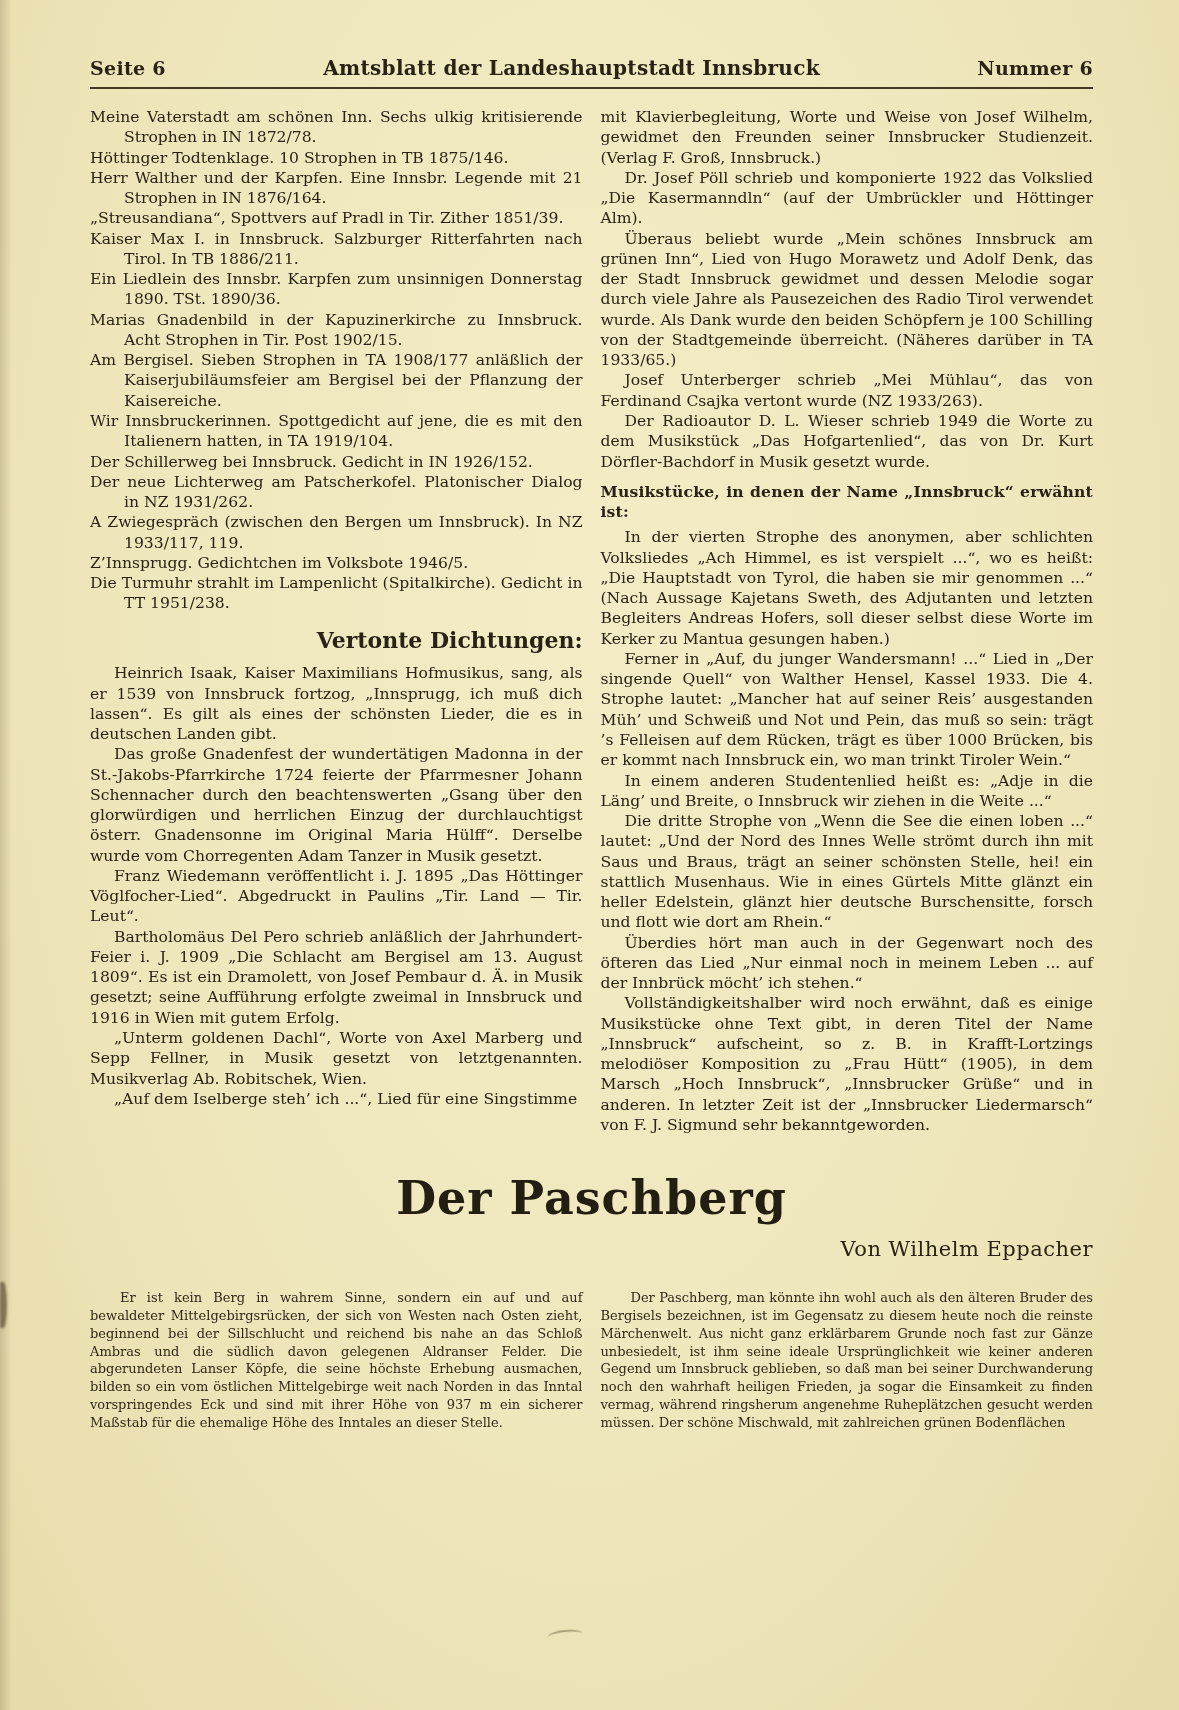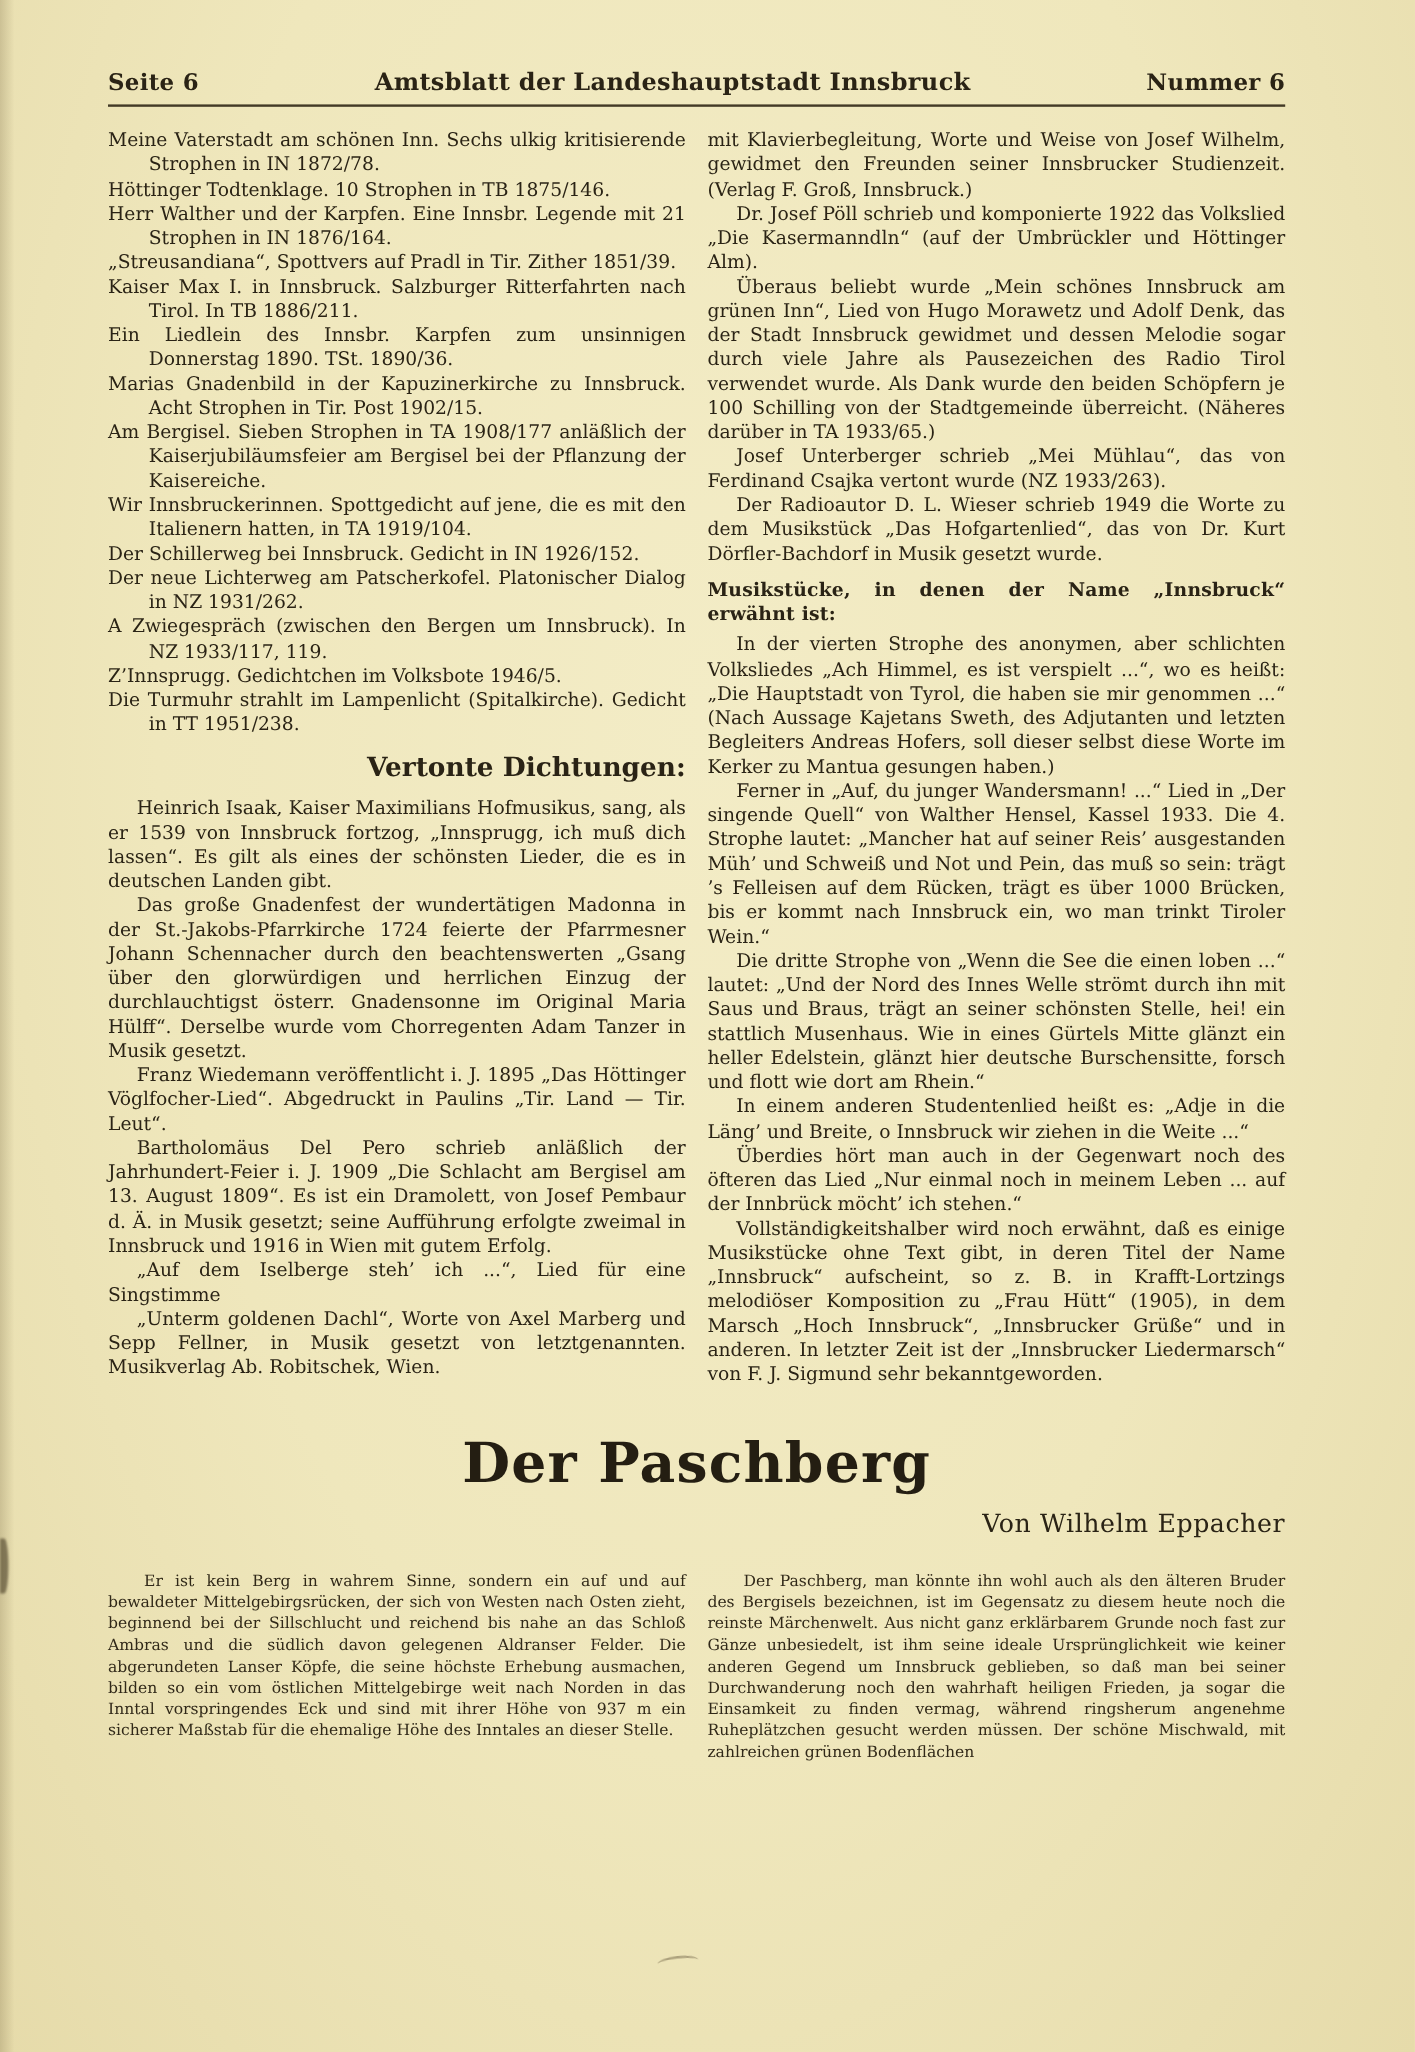--- a/index.html
+++ b/index.html
@@ -9,21 +9,21 @@
     height: 1710px;
     overflow: hidden;
     font-family: "DejaVu Serif", "Liberation Serif", serif;
     color: #2a2315;
     background: #ece3b6;
     position: relative;
   }
   .paper {
     position: absolute;
     inset: 0;
-    padding: 56px 108px 0 90px;
+    padding: 56px 86px 0 90px;
     background:
       linear-gradient(90deg, rgba(97,80,45,0.22) 0px, rgba(97,80,45,0) 12px),
       radial-gradient(ellipse at 50% 35%, #f3ecc6 0%, #efe7bc 55%, #e6dbaa 100%);
   }
   
   .masthead {
     display: flex;
     justify-content: space-between;
     align-items: baseline;
     font-size: 19px;
@@ -128,39 +128,39 @@
           <p class="hang">A Zwiegespräch (zwischen den Bergen um Innsbruck). In NZ 1933/117, 119.</p>
           <p class="hang">Z’Innsprugg. Gedichtchen im Volksbote 1946/5.</p>
           <p class="hang">Die Turmuhr strahlt im Lampenlicht (Spitalkirche). Gedicht in TT 1951/238.</p>
         </div>
       <p class="center-head">Vertonte Dichtungen:</p>
       <div>
           <p class="ind">Heinrich Isaak, Kaiser Maximilians Hofmusikus, sang, als er 1539 von Innsbruck fortzog, „Innsprugg, ich muß dich lassen“. Es gilt als eines der schönsten Lieder, die es in deutschen Landen gibt.</p>
           <p class="ind">Das große Gnadenfest der wundertätigen Madonna in der St.-Jakobs-Pfarrkirche 1724 feierte der Pfarrmesner Johann Schennacher durch den beachtenswerten „Gsang über den glorwürdigen und herrlichen Einzug der durchlauchtigst österr. Gnadensonne im Original Maria Hülff“. Derselbe wurde vom Chorregenten Adam Tanzer in Musik gesetzt.</p>
           <p class="ind">Franz Wiedemann veröffentlicht i. J. 1895 „Das Höttinger Vöglfocher-Lied“. Abgedruckt in Paulins „Tir. Land — Tir. Leut“.</p>
           <p class="ind">Bartholomäus Del Pero schrieb anläßlich der Jahrhundert-Feier i. J. 1909 „Die Schlacht am Bergisel am 13. August 1809“. Es ist ein Dramolett, von Josef Pembaur d. Ä. in Musik gesetzt; seine Aufführung erfolgte zweimal in Innsbruck und 1916 in Wien mit gutem Erfolg.</p>
+          <p class="ind">„Unterm goldenen Dachl“, Worte von Axel Marberg und Sepp Fellner, in Musik gesetzt von letztgenannten. Musikverlag Ab. Robitschek, Wien.</p>
           <p class="ind">„Auf dem Iselberge steh’ ich ...“, Lied für eine Singstimme</p>
-          <p class="ind">„Unterm goldenen Dachl“, Worte von Axel Marberg und Sepp Fellner, in Musik gesetzt von letztgenannten. Musikverlag Ab. Robitschek, Wien.</p>
         </div>
     </div>
 
     <div class="col">
       <p class="noind">mit Klavierbegleitung, Worte und Weise von Josef Wilhelm, gewidmet den Freunden seiner Innsbrucker Studienzeit. (Verlag F. Groß, Innsbruck.)</p>
       <div>
           <p class="ind">Dr. Josef Pöll schrieb und komponierte 1922 das Volkslied „Die Kasermanndln“ (auf der Umbrückler und Höttinger Alm).</p>
           <p class="ind">Überaus beliebt wurde „Mein schönes Innsbruck am grünen Inn“, Lied von Hugo Morawetz und Adolf Denk, das der Stadt Innsbruck gewidmet und dessen Melodie sogar durch viele Jahre als Pausezeichen des Radio Tirol verwendet wurde. Als Dank wurde den beiden Schöpfern je 100 Schilling von der Stadtgemeinde überreicht. (Näheres darüber in TA 1933/65.)</p>
           <p class="ind">Josef Unterberger schrieb „Mei Mühlau“, das von Ferdinand Csajka vertont wurde (NZ 1933/263).</p>
           <p class="ind">Der Radioautor D. L. Wieser schrieb 1949 die Worte zu dem Musikstück „Das Hofgartenlied“, das von Dr. Kurt Dörfler-Bachdorf in Musik gesetzt wurde.</p>
         </div>
       <p class="runin-head">Musikstücke, in denen der Name „Innsbruck“ erwähnt ist:</p>
       <div>
           <p class="ind">In der vierten Strophe des anonymen, aber schlichten Volksliedes „Ach Himmel, es ist verspielt ...“, wo es heißt: „Die Hauptstadt von Tyrol, die haben sie mir genommen ...“ (Nach Aussage Kajetans Sweth, des Adjutanten und letzten Begleiters Andreas Hofers, soll dieser selbst diese Worte im Kerker zu Mantua gesungen haben.)</p>
           <p class="ind">Ferner in „Auf, du junger Wandersmann! ...“ Lied in „Der singende Quell“ von Walther Hensel, Kassel 1933. Die 4. Strophe lautet: „Mancher hat auf seiner Reis’ ausgestanden Müh’ und Schweiß und Not und Pein, das muß so sein: trägt ’s Felleisen auf dem Rücken, trägt es über 1000 Brücken, bis er kommt nach Innsbruck ein, wo man trinkt Tiroler Wein.“</p>
+          <p class="ind">In einem anderen Studentenlied heißt es: „Adje in die Läng’ und Breite, o Innsbruck wir ziehen in die Weite ...“</p>
           <p class="ind">Die dritte Strophe von „Wenn die See die einen loben ...“ lautet: „Und der Nord des Innes Welle strömt durch ihn mit Saus und Braus, trägt an seiner schönsten Stelle, hei! ein stattlich Musenhaus. Wie in eines Gürtels Mitte glänzt ein heller Edelstein, glänzt hier deutsche Burschensitte, forsch und flott wie dort am Rhein.“</p>
-          <p class="ind">In einem anderen Studentenlied heißt es: „Adje in die Läng’ und Breite, o Innsbruck wir ziehen in die Weite ...“</p>
           <p class="ind">Überdies hört man auch in der Gegenwart noch des öfteren das Lied „Nur einmal noch in meinem Leben ... auf der Innbrück möcht’ ich stehen.“</p>
           <p class="ind">Vollständigkeitshalber wird noch erwähnt, daß es einige Musikstücke ohne Text gibt, in deren Titel der Name „Innsbruck“ aufscheint, so z. B. in Krafft-Lortzings melodiöser Komposition zu „Frau Hütt“ (1905), in dem Marsch „Hoch Innsbruck“, „Innsbrucker Grüße“ und in anderen. In letzter Zeit ist der „Innsbrucker Liedermarsch“ von F. J. Sigmund sehr bekanntgeworden.</p>
         </div>
     </div>
   </section>
 
   <section>
     <h1 class="art2-title">Der Paschberg</h1>
     <p class="art2-sub">Von Wilhelm Eppacher</p>
     <div class="cols art2-cols">

